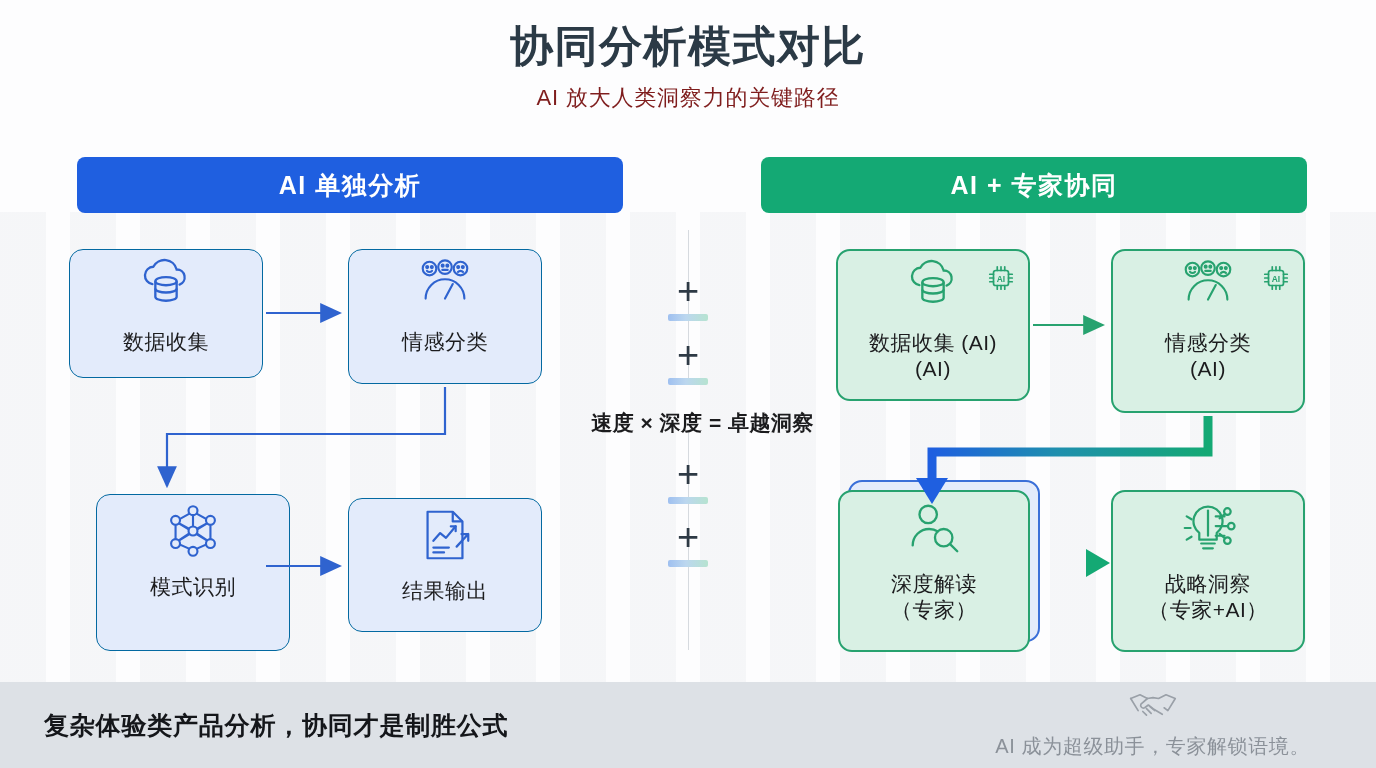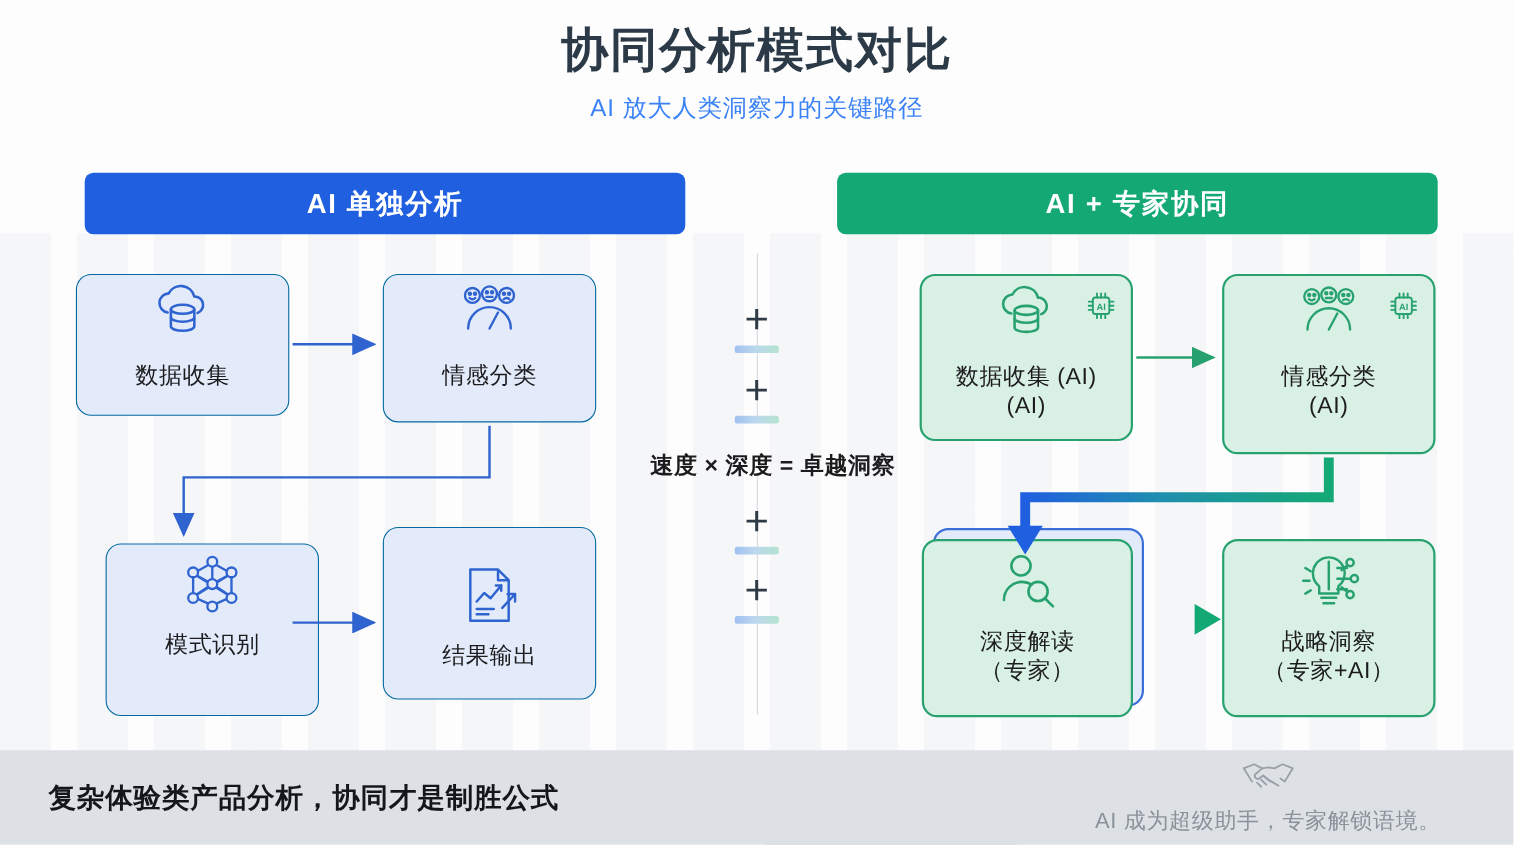--- a/index.html
+++ b/index.html
@@ -50,21 +50,21 @@
     font-size: 43px;
     font-weight: 700;
     color: #2b3a46;
     letter-spacing: 1.5px;
     line-height: 1.15;
   }
   .subtitle {
     margin-top: 12px;
     font-size: 22px;
     font-weight: 400;
-    color: #3b82f6;
+    color: #7f1d1d;
     letter-spacing: .8px;
   }
 
   
   .panel { position: absolute; }
   .panel-left  { left: 77px;  top: 157px; width: 546px; }
   .panel-right { left: 761px; top: 157px; width: 546px; }
 
   .panel-head {
     height: 56px;
@@ -122,21 +122,21 @@
   .chip-badge {
     position: absolute;
     top: 12px; right: 12px;
     width: 30px; height: 30px;
   }
 
   
   #card-data        { left: 69px;  top: 249px; width: 194px; height: 129px; }
   #card-sentiment   { left: 348px; top: 249px; width: 194px; height: 135px; }
   #card-pattern     { left: 69px;  top: 494px; width: 194px; height: 157px; margin-left: 27px; }
-  #card-output      { left: 348px; top: 479px; width: 194px; height: 157px; justify-content: center; }
+  #card-output      { left: 348px; top: 498px; width: 194px; height: 134px; }
 
   
   #card-data-ai      { left: 836px;  top: 249px; width: 194px; height: 152px; }
   #card-sentiment-ai { left: 1111px; top: 249px; width: 194px; height: 164px; }
   #card-deep         { left: 838px;  top: 490px; width: 192px; height: 162px; }
   #shadow-deep       { left: 848px;  top: 480px; width: 192px; height: 162px; }
   #card-strategy     { left: 1111px; top: 490px; width: 194px; height: 162px; }
 
   
   .divider-line {

